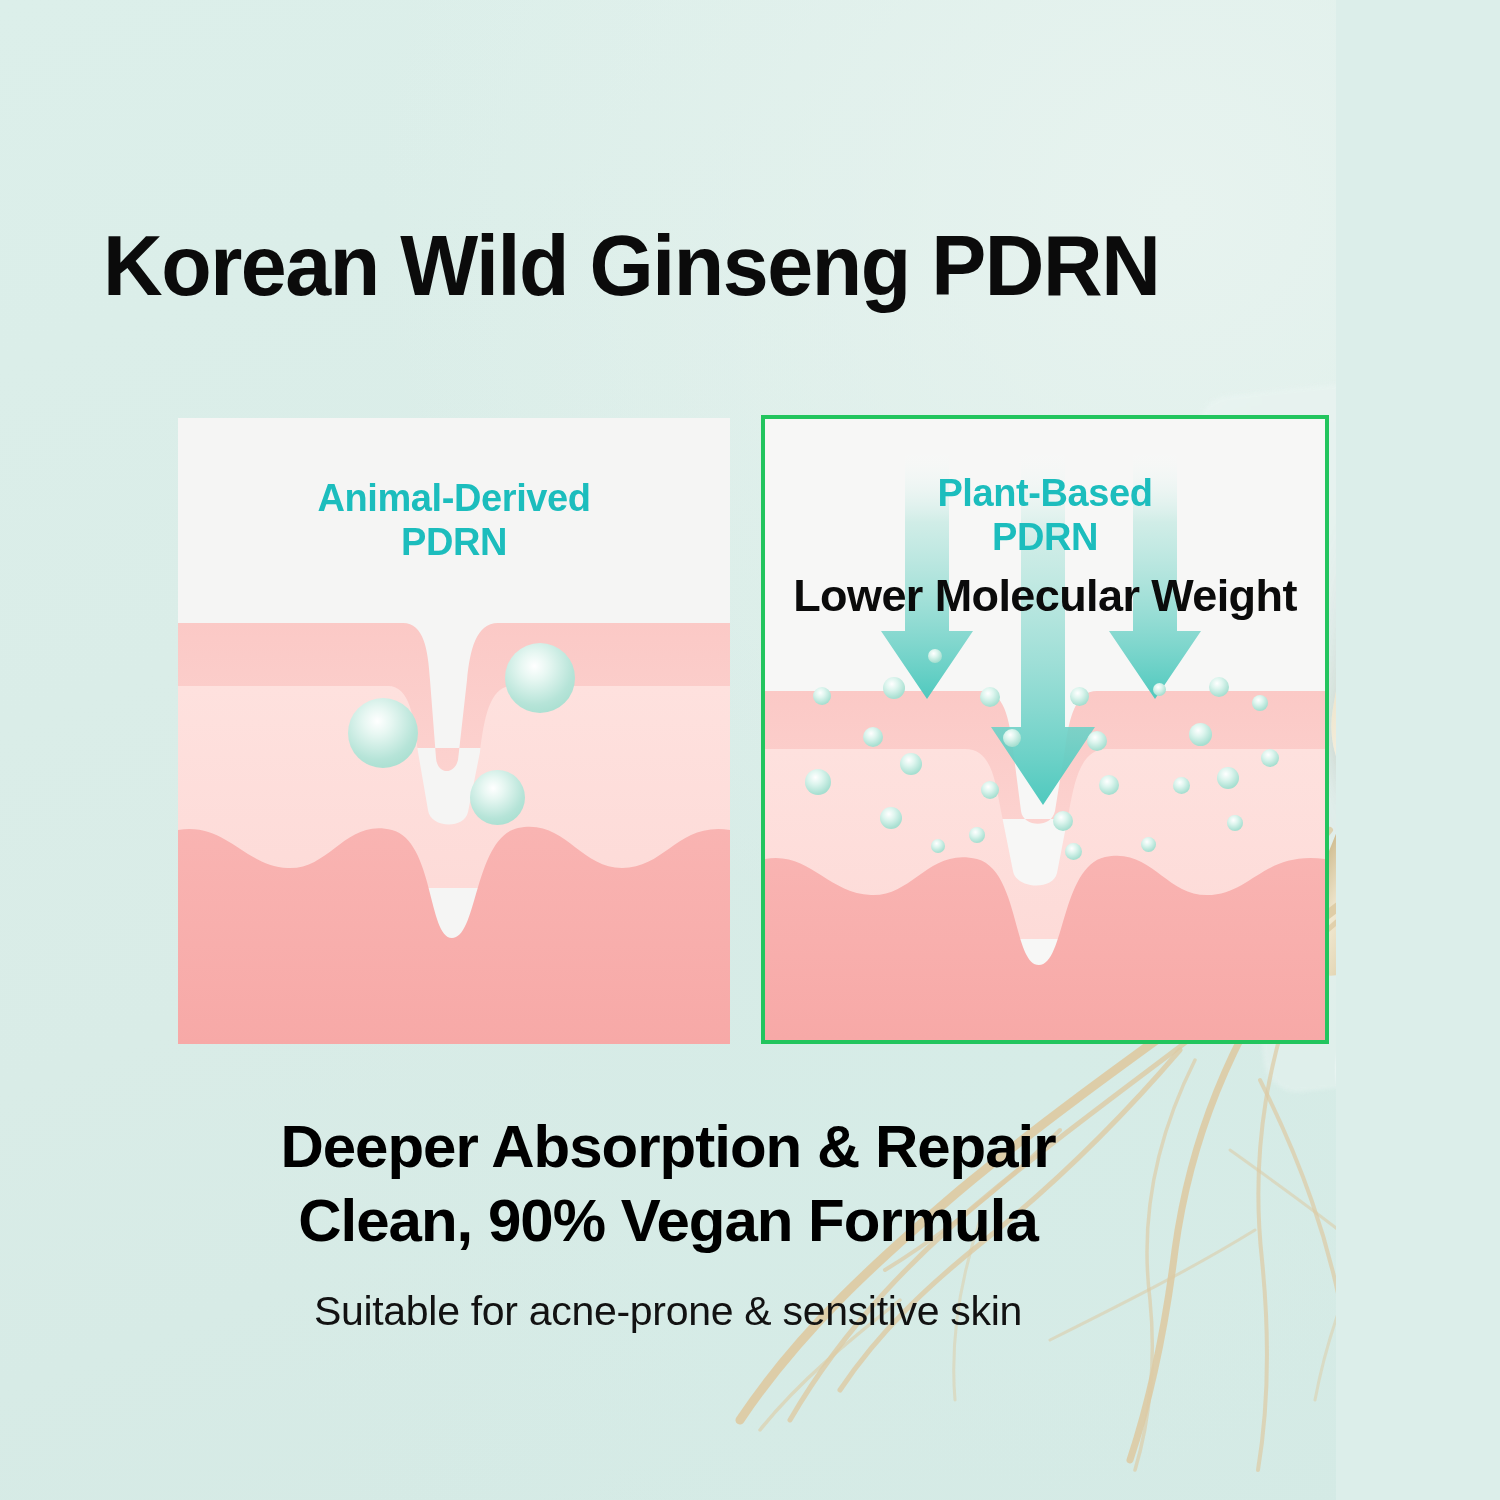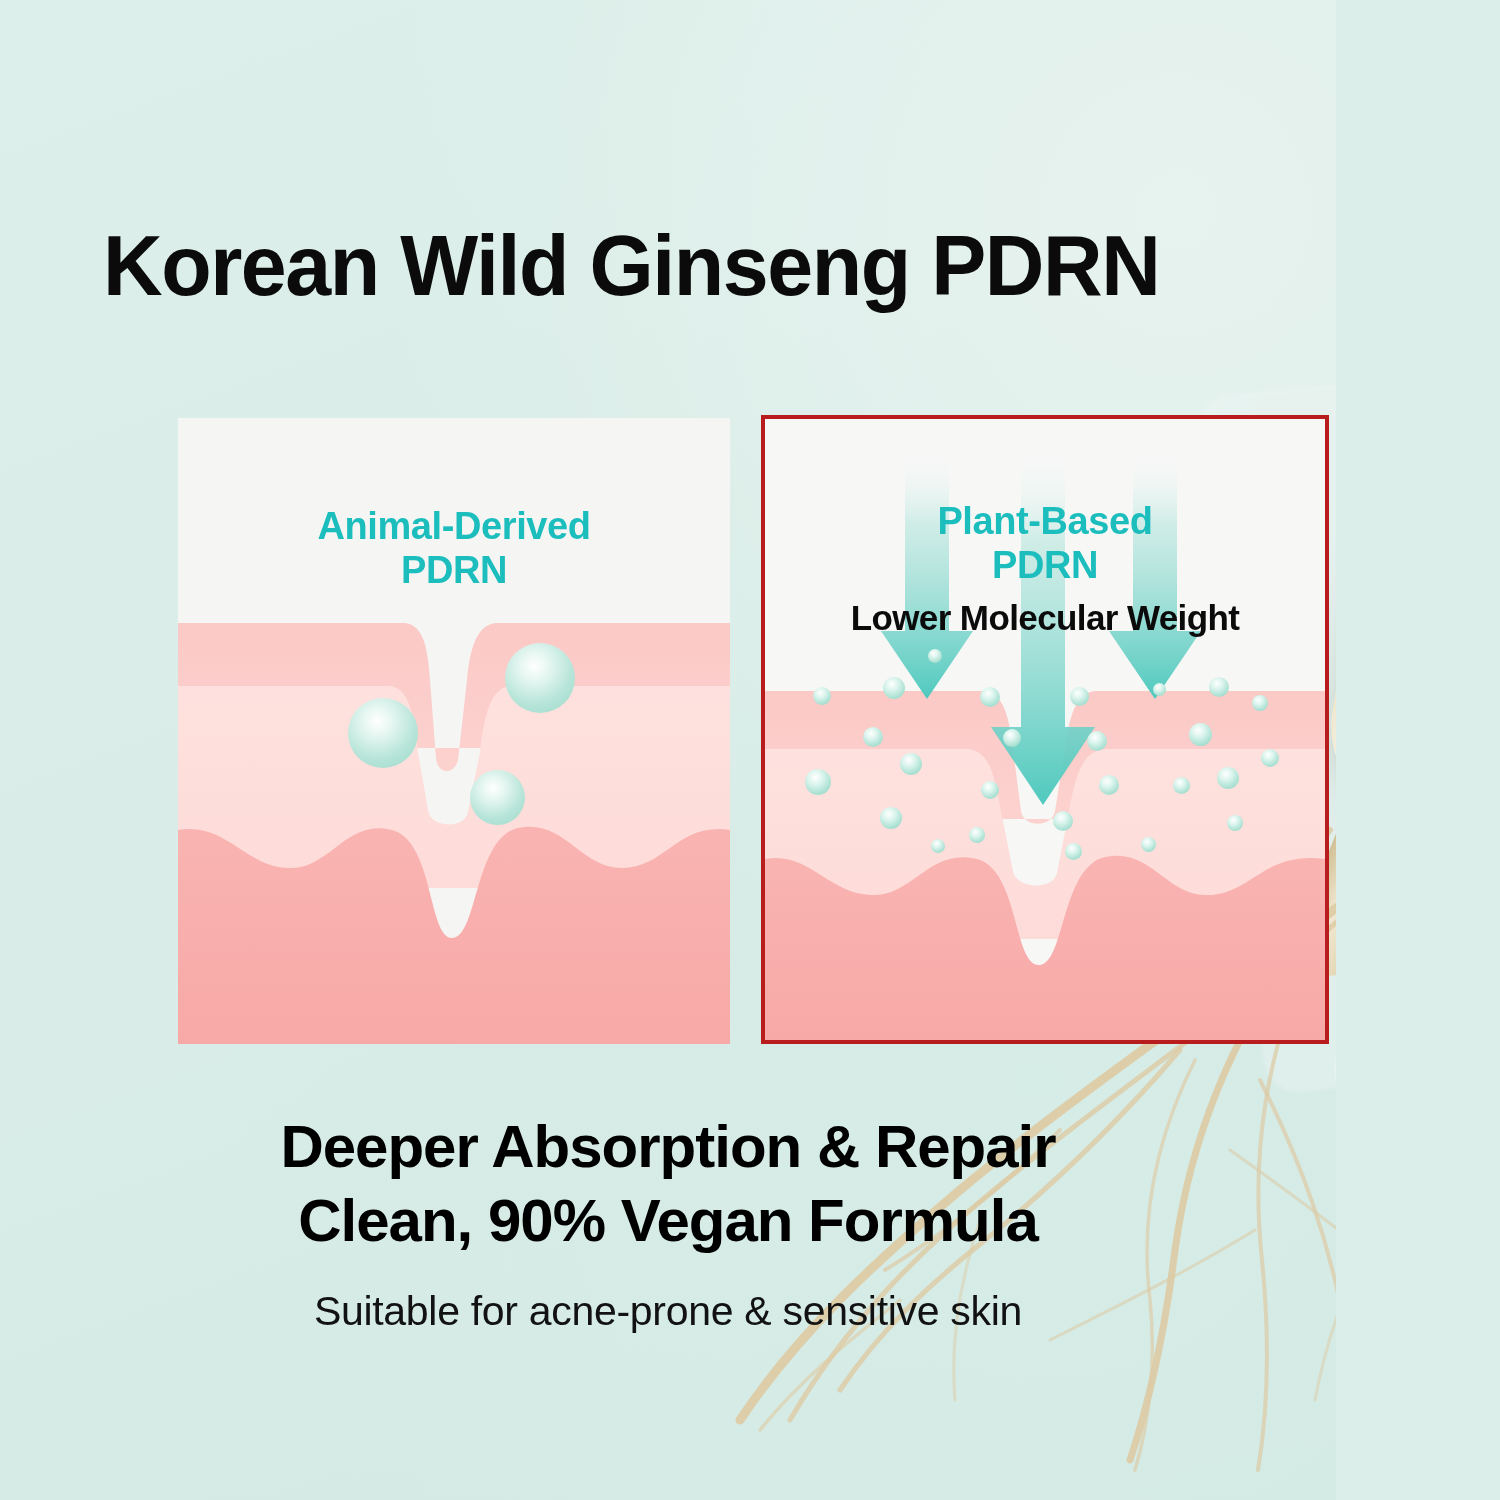--- a/index.html
+++ b/index.html
@@ -79,30 +79,30 @@
   .title{
     position:absolute;left:103px;top:216px;
     font-size:86px;font-weight:700;letter-spacing:-1.5px;
     color:#0b0b0b;white-space:nowrap;
     transform:scaleX(.96);transform-origin:left center;
   }
 
   
   .panel{position:absolute;overflow:hidden;background:#f5f5f4;}
   .panel-left{left:178px;top:418px;width:552px;height:626px;}
-  .panel-right{left:761px;top:415px;width:568px;height:629px;border:4px solid #b91c1c;box-sizing:border-box;background:#f7f7f6;}
+  .panel-right{left:761px;top:415px;width:568px;height:629px;border:4px solid #22c55e;box-sizing:border-box;background:#f7f7f6;}
 
   .panel-head{position:absolute;left:0;right:0;text-align:center;z-index:6;}
   .panel-left .panel-head{top:58px;}
   .panel-right .panel-head{top:52px;}
   .ph-title{
-    color:#1cbdbd;font-weight:700;font-size:38px;line-height:1.16;letter-spacing:-.4px;margin-top:28px;
+    color:#1cbdbd;font-weight:700;font-size:38px;line-height:1.16;letter-spacing:-.4px;
   }
   .ph-sub{
-    color:#0b0b0b;font-weight:700;font-size:35px;line-height:1.2;margin-top:10px;letter-spacing:-.6px;
+    color:#0b0b0b;font-weight:700;font-size:45px;line-height:1.2;margin-top:10px;letter-spacing:-.6px;
   }
 
   .skin{position:absolute;left:0;top:0;width:100%;height:100%;}
 
   
   .sphere{
     position:absolute;border-radius:50%;
     background:radial-gradient(circle at 42% 33%,#ffffff 0%,#e7f7f2 22%,#b6e4d8 62%,#9bdac9 100%);
     z-index:5;
   }

